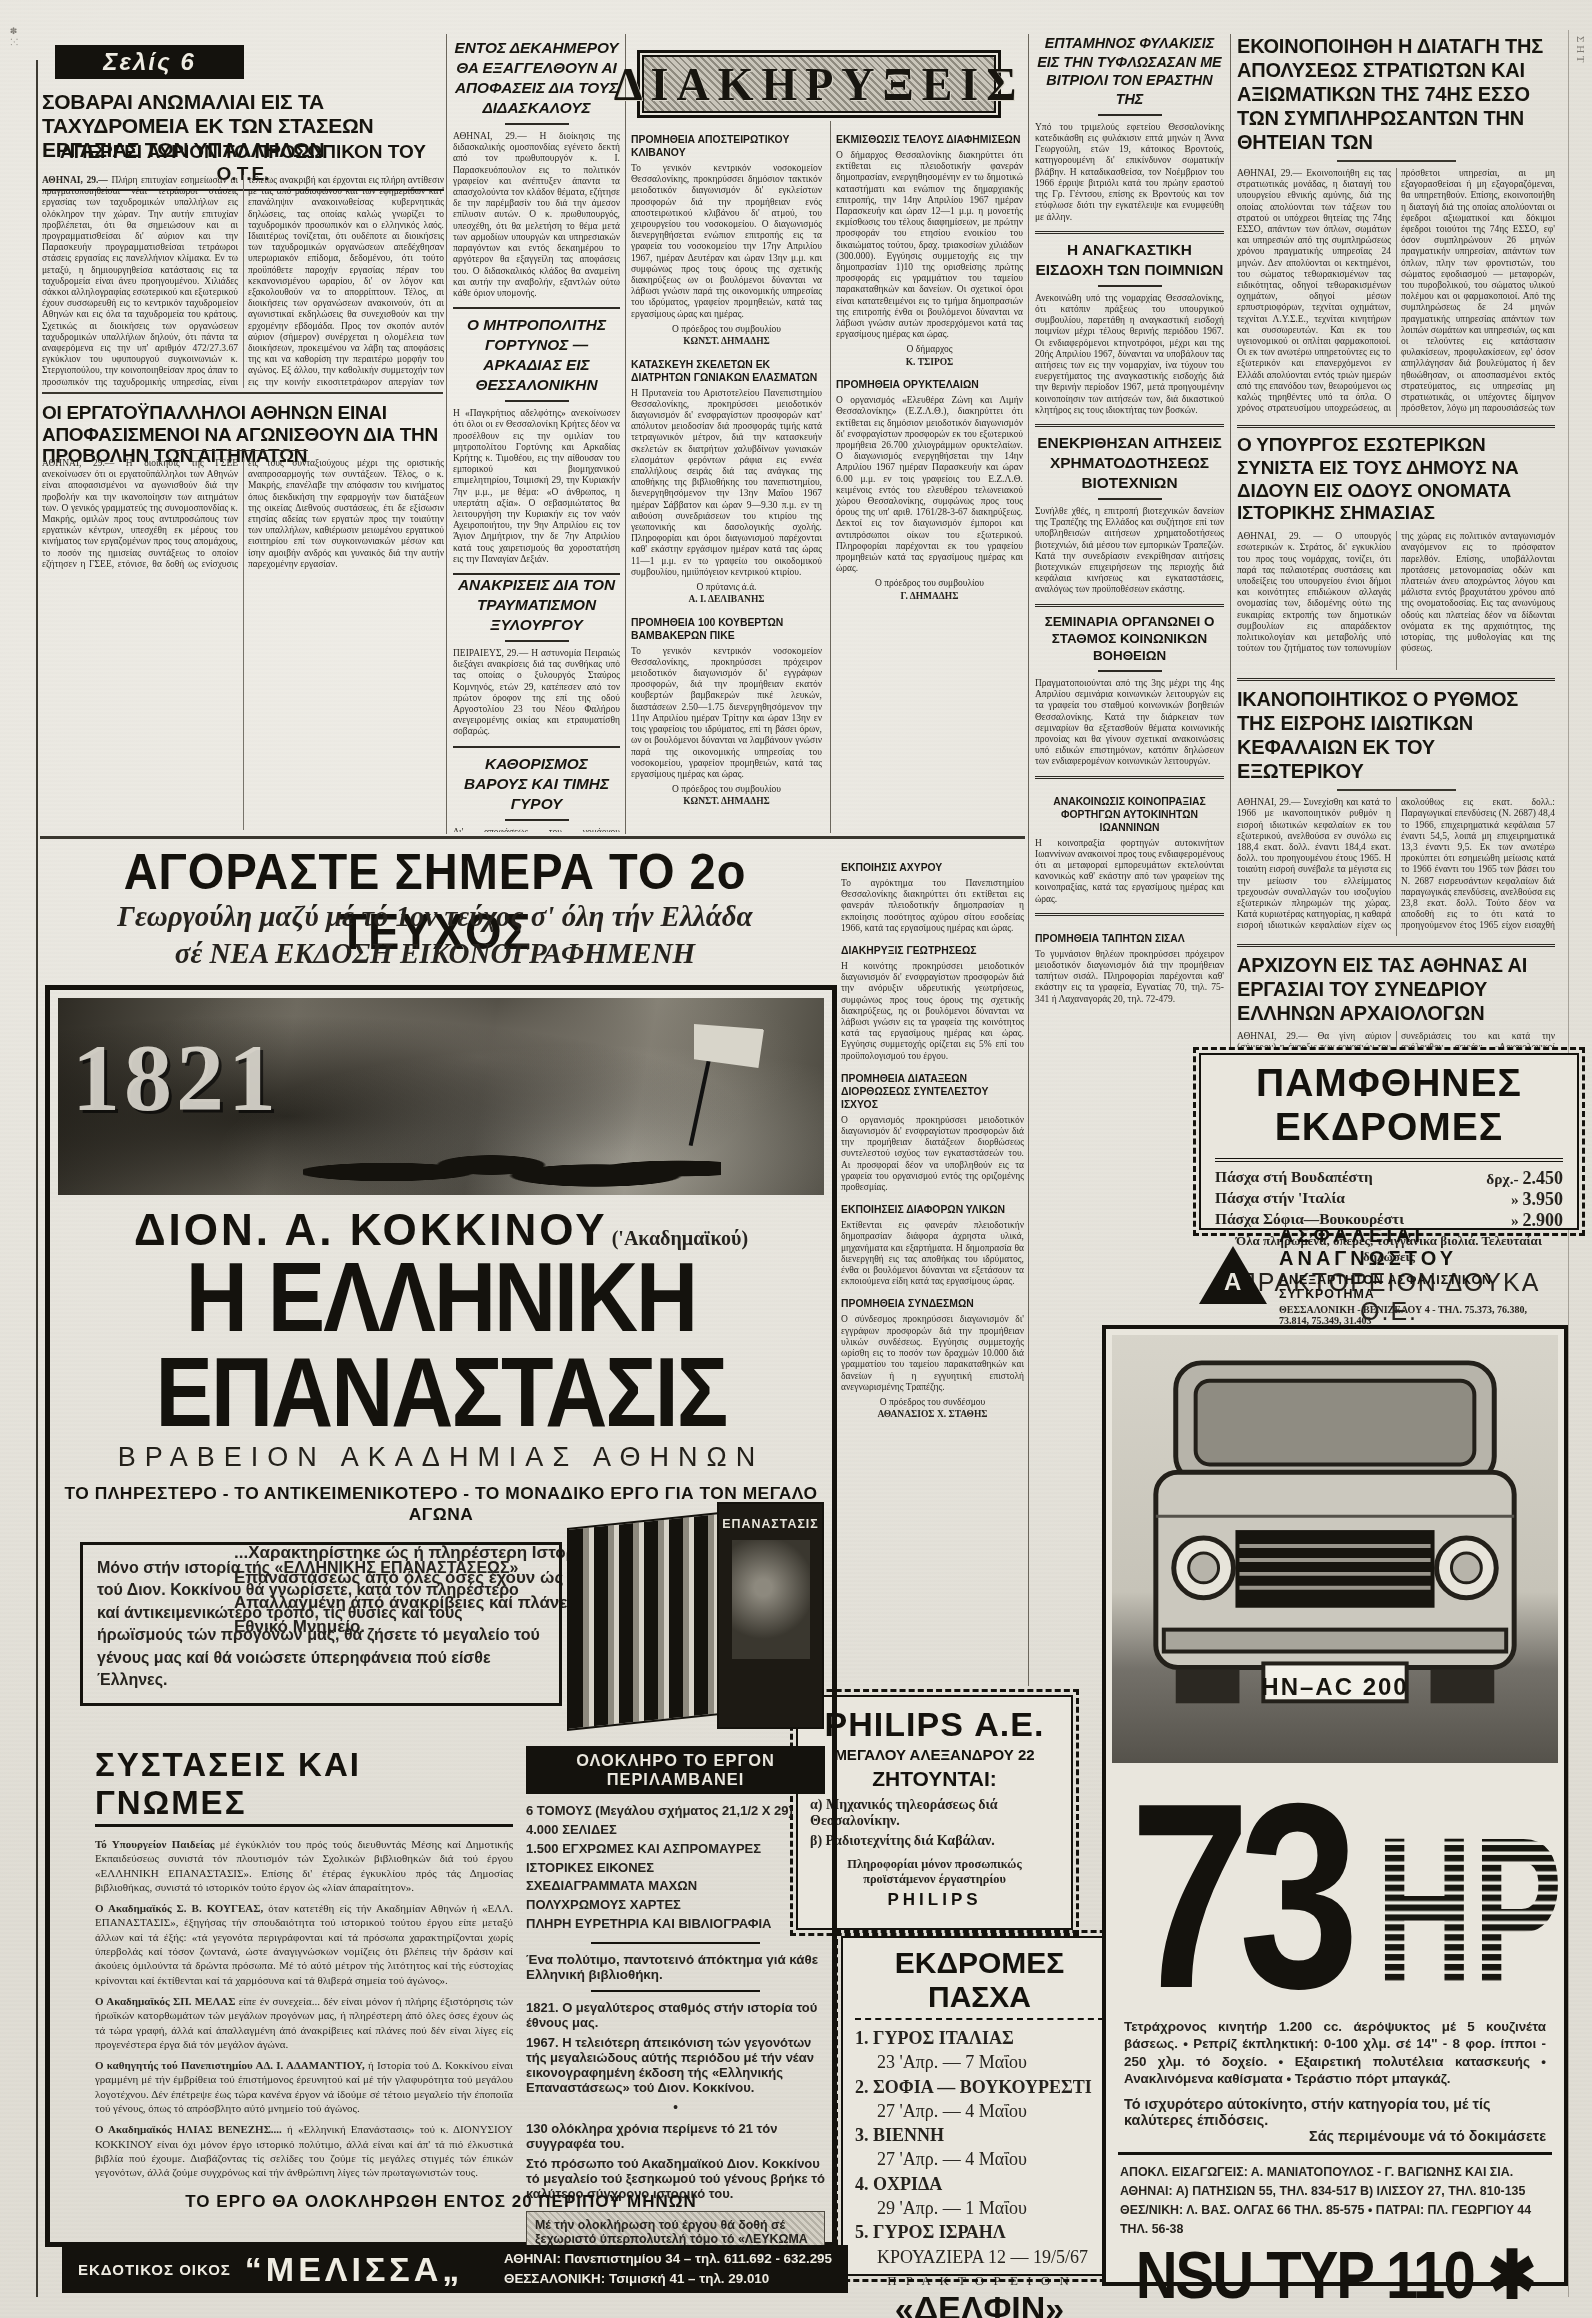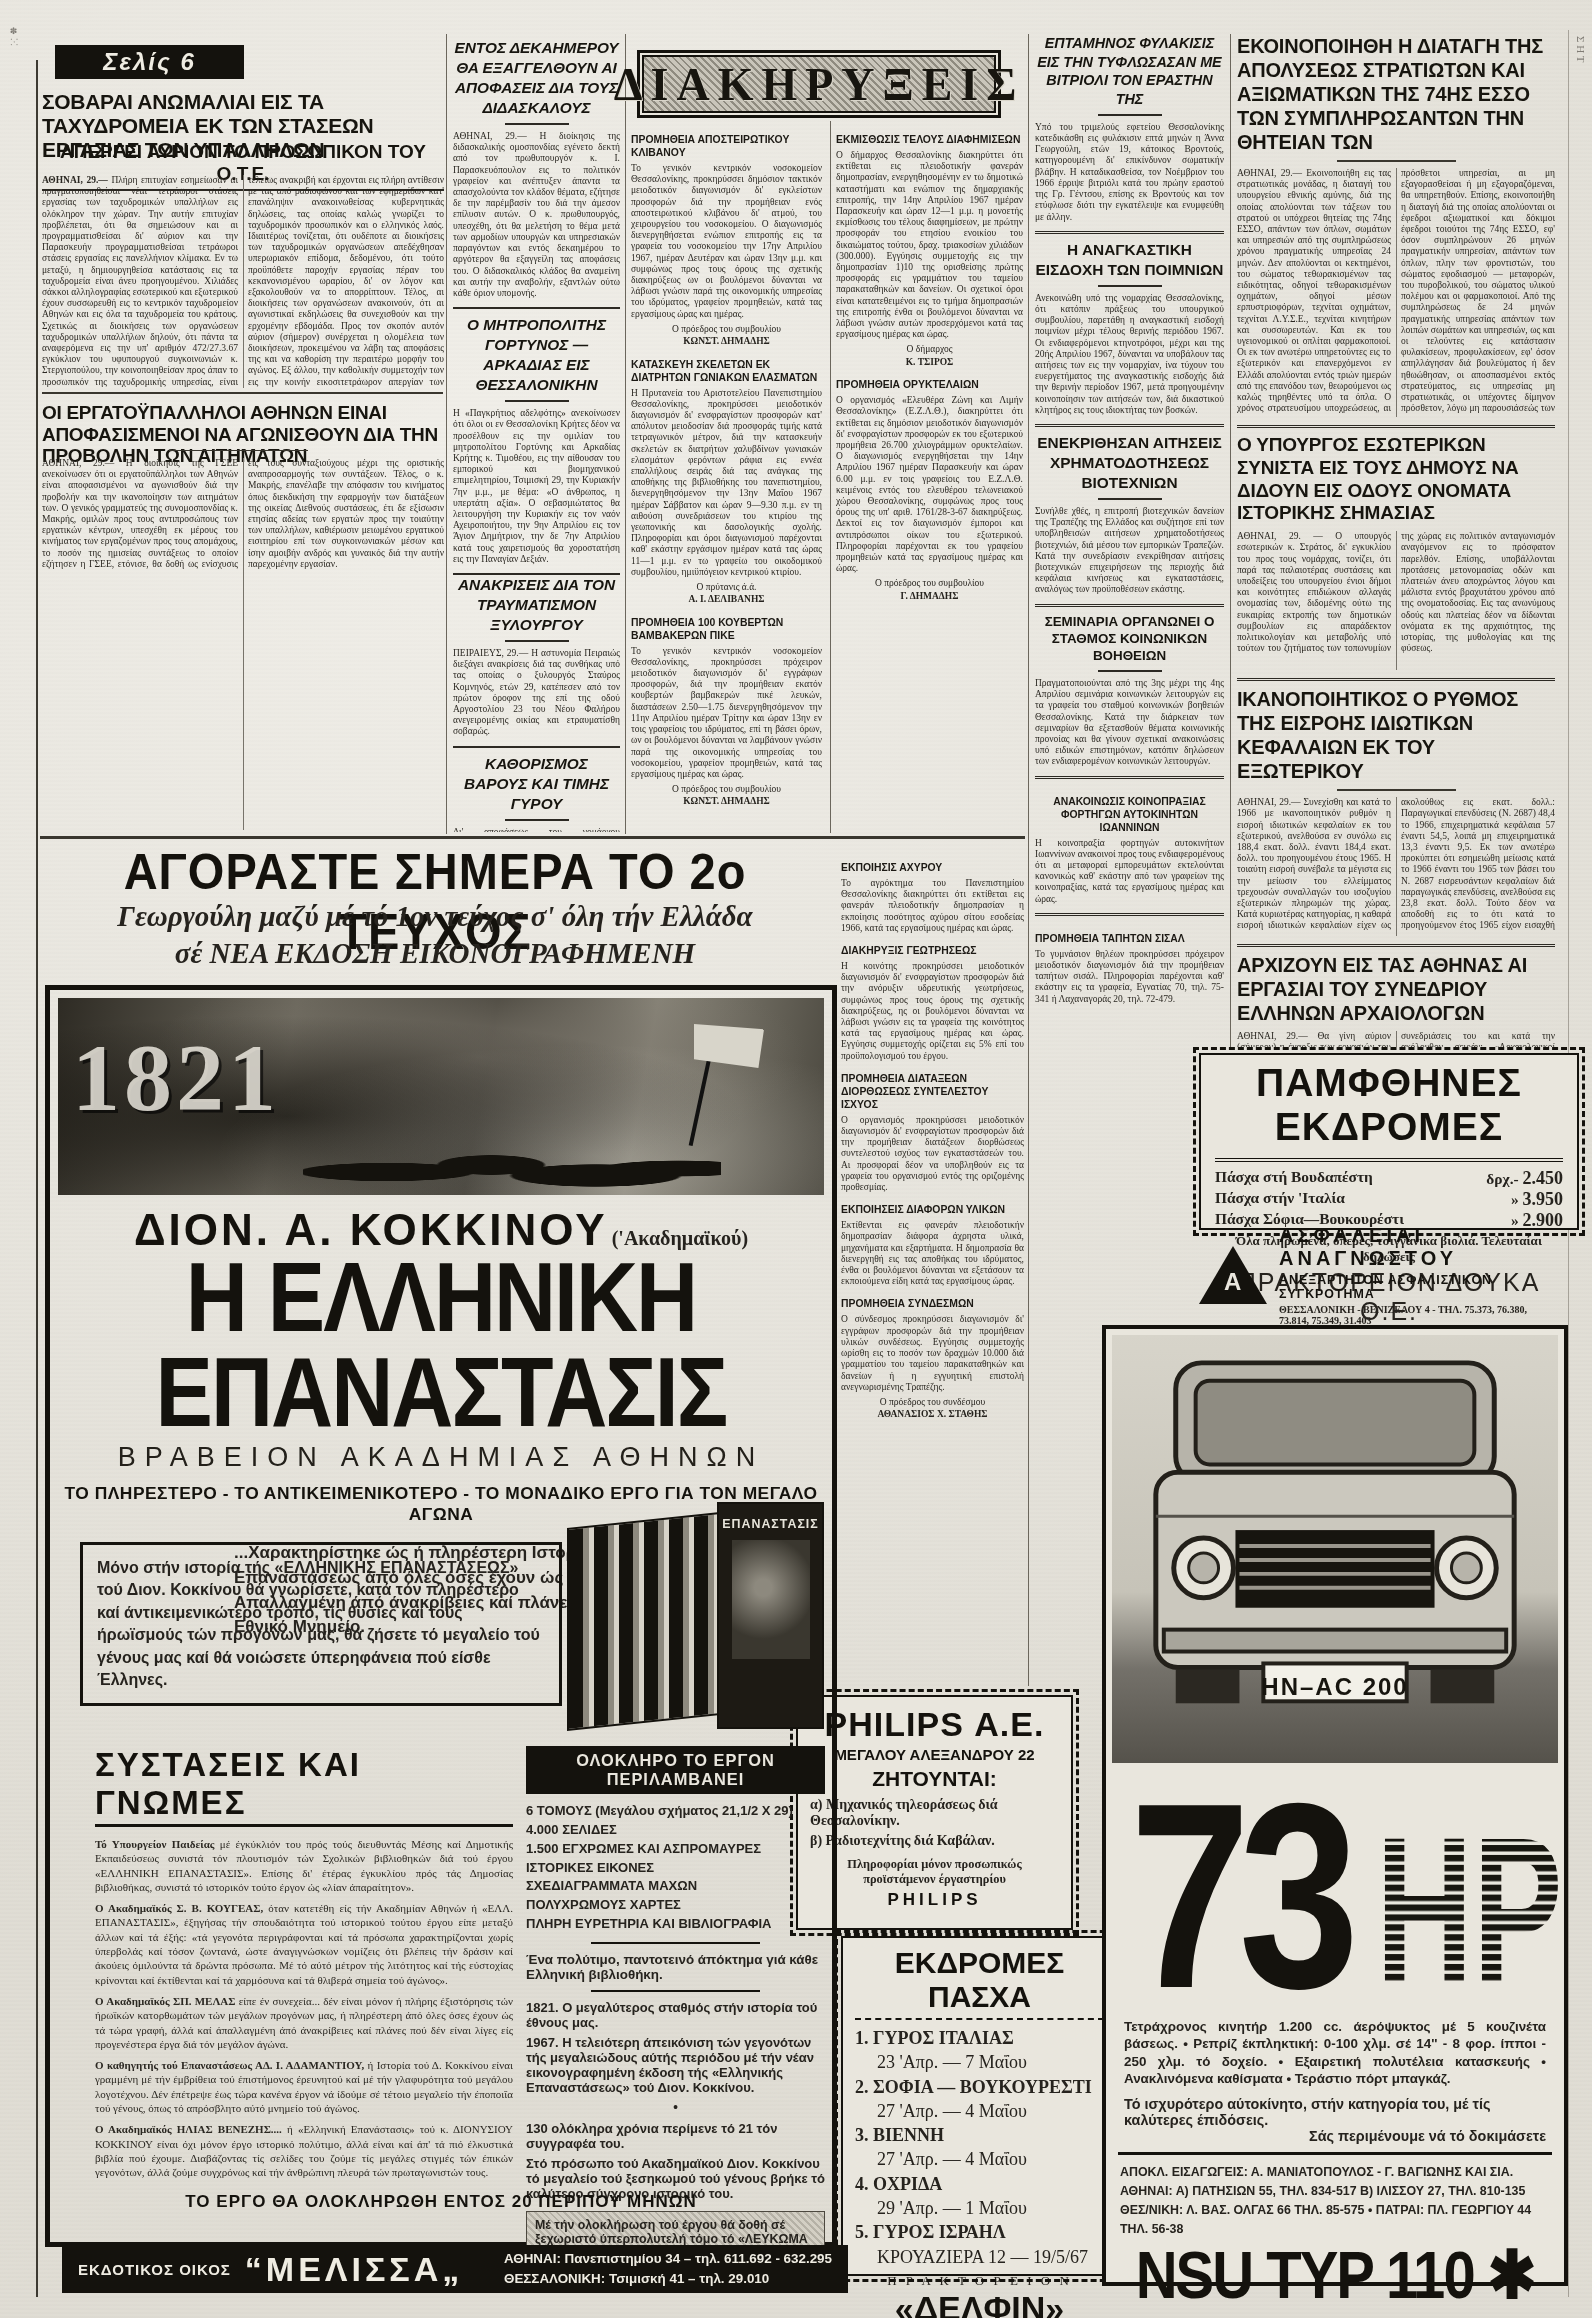--- a/index.html
+++ b/index.html
@@ -294,22 +294,22 @@
         <div style="margin:8px auto 0;width:78px;height:119px;background:radial-gradient(circle at 40% 40%, #8d897e 10%, #3a372f 60%)"></div>
       </div>
     </div>
 
     <div style="position:absolute;left:45px;top:756px;width:418px">
       <div class="disp" style="font-size:33px;letter-spacing:2px;border-bottom:3px solid #14120d;display:inline-block;padding-bottom:2px">ΣΥΣΤΑΣΕΙΣ ΚΑΙ ΓΝΩΜΕΣ</div>
       <div class="bt" style="font-size:11px;line-height:1.3;margin-top:10px;height:383px">
         <p style="margin:0 0 7px"><b>Τό Υπουργείον Παιδείας</b> <span>μέ έγκύκλιόν του πρός τούς διευθυντάς Μέσης καί Δημοτικής Εκπαιδεύσεως συνιστά τόν πλουτισμόν τών Σχολικών βιβλιοθηκών διά τού έργου «ΕΛΛΗΝΙΚΗ ΕΠΑΝΑΣΤΑΣΙΣ». Επίσης δι' έτέρας έγκυκλίου πρός τάς Δημοσίας βιβλιοθήκας, συνιστά τό ιστορικόν τούτο έργον ώς «λίαν άπαραίτητον».</span></p>
         <p style="margin:0 0 7px"><b>Ο Ακαδημαϊκός Σ. Β. ΚΟΥΓΕΑΣ,</b> <span>όταν κατετέθη είς τήν Ακαδημίαν Αθηνών ή «ΕΛΛ. ΕΠΑΝΑΣΤΑΣΙΣ», έξηγήσας τήν σπουδαιότητα τού ιστορικού τούτου έργου είπε μεταξύ άλλων καί τά έξής: «τά γεγονότα περιγράφονται καί τά πρόσωπα χαρακτηρίζονται χωρίς ύπερβολάς καί τόσον ζωντανά, ώστε άναγιγνώσκων νομίζεις ότι βλέπεις τήν δράσιν καί άκούεις όμιλούντα τά δρώντα πρόσωπα. Μέ τό αύτό μέτρον τής λιτότητος καί τής εύστοχίας κρίνονται καί έκτίθενται καί τά χαρμόσυνα καί τά θλιβερά σημεία τού άγώνος».</span></p>
         <p style="margin:0 0 7px"><b>Ο Ακαδημαϊκός ΣΠ. ΜΕΛΑΣ</b> <span>είπε έν συνεχεία... δέν είναι μόνον ή πλήρης έξιστόρησις τών ήρωϊκών κατορθωμάτων τών μεγάλων προγόνων μας, ή πληρέστερη άπό όλες όσες έχουν ώς τά τώρα γραφή, άλλά καί άπαλλαγμένη άπό άνακρίβειες καί πλάνες πού δέν είναι λίγες είς προγενέστερα έργα διά τόν μεγάλον άγώνα.</span></p>
-        <p style="margin:0 0 7px"><b>Ο καθηγητής τού Επαναστάσεως ΑΔ. Ι. ΑΔΑΜΑΝΤΙΟΥ,</b> <span>ή Ιστορία τού Δ. Κοκκίνου είναι γραμμένη μέ τήν έμβρίθεια τού έπιστήμονος έρευνητού καί μέ τήν γλαφυρότητα τού μεγάλου λογοτέχνου. Δέν έπέτρεψε έως τώρα κανένα έργον νά ίδούμε σέ τέτοιο μεγαλείο τήν έποποιΐα τού γένους, όπως τό απρόσβλητο αύτό μνημείο τού άγώνος.</span></p>
-        <p style="margin:0"><b>Ο Ακαδημαϊκός ΗΛΙΑΣ ΒΕΝΕΖΗΣ....</b> <span>ή «Ελληνική Επανάστασις» τού κ. ΔΙΟΝΥΣΙΟΥ ΚΟΚΚΙΝΟΥ είναι όχι μόνον έργο ιστορικό πολύτιμο, άλλά είναι καί άπ' τά πιό έλκυστικά βιβλία πού έχουμε. Διαβάζοντας τίς σελίδες του ζούμε τίς μεγάλες στιγμές τών έπικών γεγονότων, άλλά ζούμε συγχρόνως καί τήν άνθρώπινη πλευρά τών πρωταγωνιστών τους.</span></p>
+        <p style="margin:0 0 7px"><b>Ο καθηγητής τού Πανεπιστημίου ΑΔ. Ι. ΑΔΑΜΑΝΤΙΟΥ,</b> <span>ή Ιστορία τού Δ. Κοκκίνου είναι γραμμένη μέ τήν έμβρίθεια τού έπιστήμονος έρευνητού καί μέ τήν γλαφυρότητα τού μεγάλου λογοτέχνου. Δέν έπέτρεψε έως τώρα κανένα έργον νά ίδούμε σέ τέτοιο μεγαλείο τήν έποποιΐα τού γένους, όπως τό απρόσβλητο αύτό μνημείο τού άγώνος.</span></p>
+        <p style="margin:0"><b>Ο Ακαδημαϊκός ΗΛΙΑΣ ΒΕΝΕΖΗΣ....</b> <span>ή «Ελληνική Επανάστασις» τού κ. ΔΙΟΝΥΣΙΟΥ ΚΟΚΚΙΝΟΥ είναι όχι μόνον έργο ιστορικό πολύτιμο, άλλά είναι καί άπ' τά πιό έλκυστικά βιβλία πού έχουμε. Διαβάζοντας τίς σελίδες του ζούμε τίς μεγάλες στιγμές τών έπικών γεγονότων, άλλά ζούμε συγχρόνως καί τήν άνθρώπινη λίγες τών πρωταγωνιστών τους.</span></p>
       </div>
     </div>
 
     <div style="position:absolute;left:476px;top:756px;width:299px">
       <div style="background:#14120d;color:#e9e6dd;text-align:center;font-family:'Liberation Sans',sans-serif;font-weight:700;font-size:16.4px;padding:5px 0;letter-spacing:1px">ΟΛΟΚΛΗΡΟ ΤΟ ΕΡΓΟΝ ΠΕΡΙΛΑΜΒΑΝΕΙ</div>
       <div style="font-family:'Liberation Sans',sans-serif;font-weight:700;font-size:13px;line-height:1.45;margin-top:8px">
         <div>6 ΤΟΜΟΥΣ (Μεγάλου σχήματος 21,1/2 Χ 29)</div>
         <div>4.000 ΣΕΛΙΔΕΣ</div>
         <div>1.500 ΕΓΧΡΩΜΕΣ ΚΑΙ ΑΣΠΡΟΜΑΥΡΕΣ ΙΣΤΟΡΙΚΕΣ ΕΙΚΟΝΕΣ</div>
         <div>ΣΧΕΔΙΑΓΡΑΜΜΑΤΑ ΜΑΧΩΝ</div>

